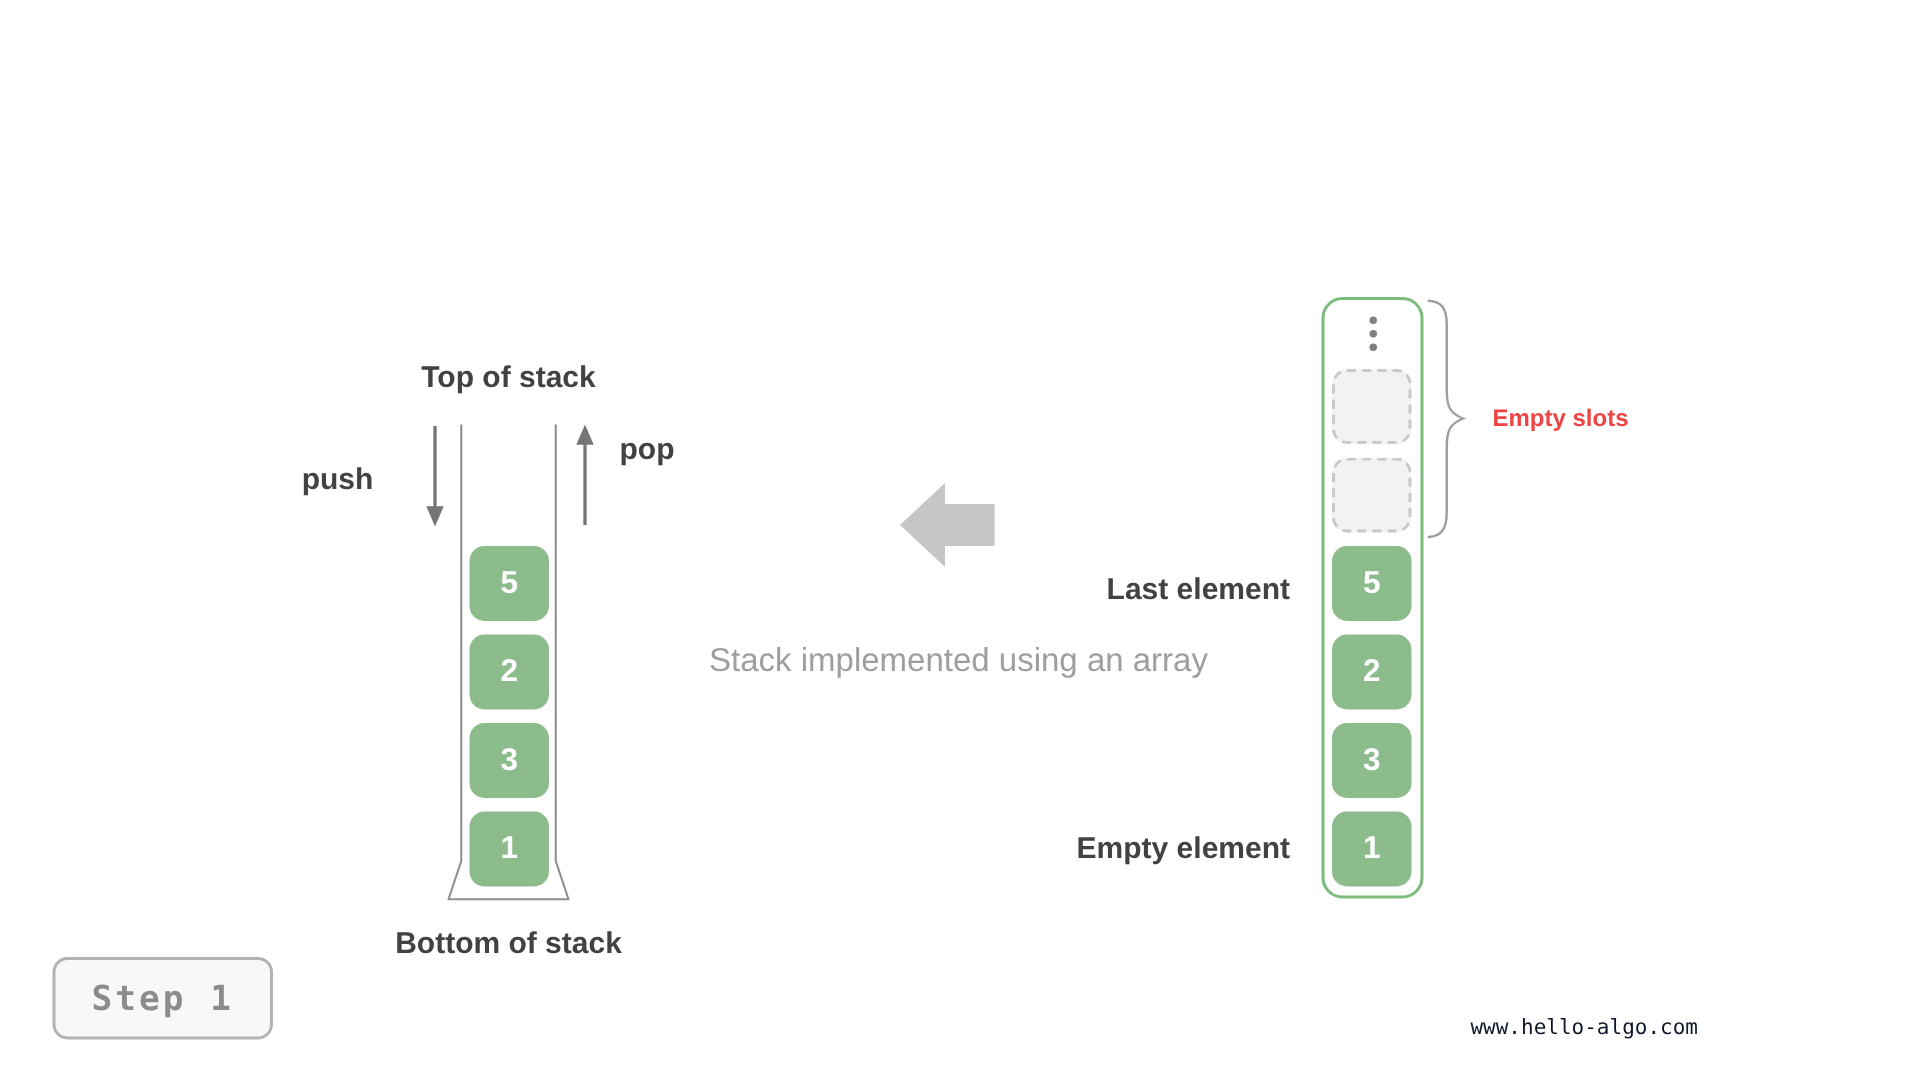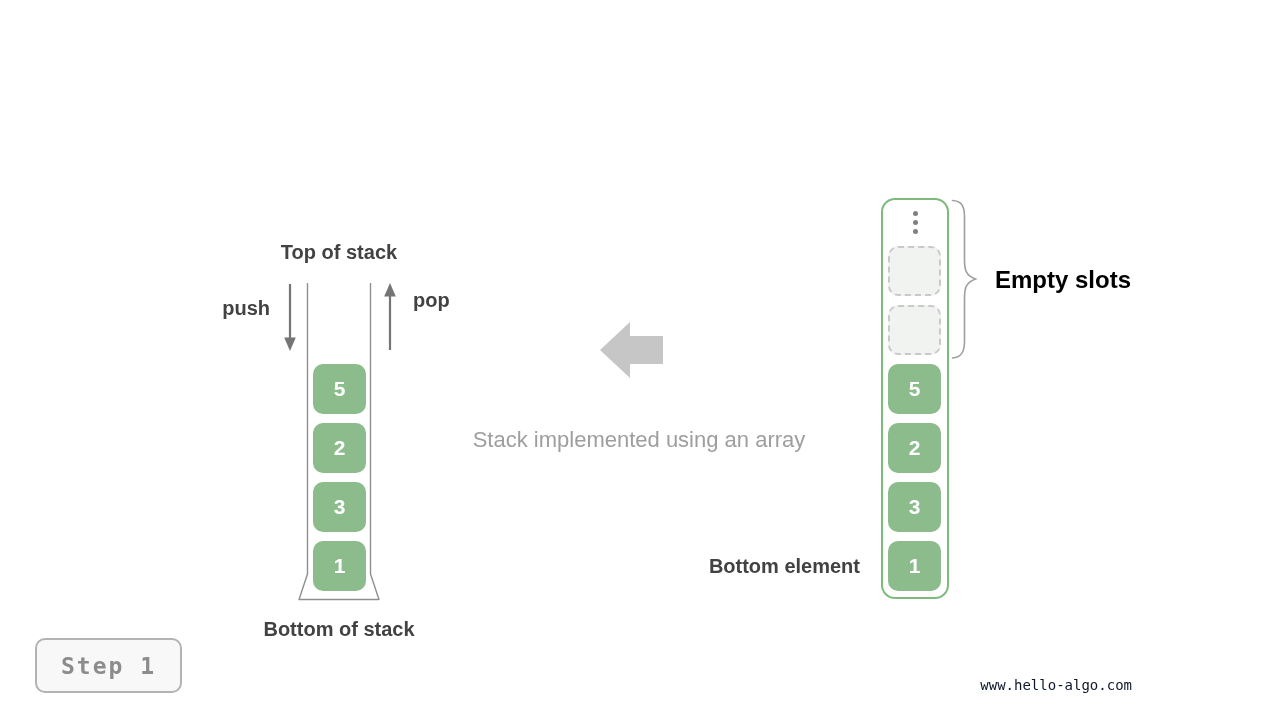--- a/index.html
+++ b/index.html
@@ -6,21 +6,21 @@
   #page {
     position:relative; width:1172px; height:720px;
     background:#ffffff; overflow:hidden;
     font-family:"Liberation Sans", sans-serif;
   }
   .abs { position:absolute; }
   .label-dark {
     color:#424242; font-weight:bold; font-size:20px; line-height:24px;
   }
   .label-gray {
-    color:#000000; font-weight:bold; font-size:24px; line-height:24px;
+    color:#ef4444; font-weight:bold; font-size:16px; line-height:24px;
   }
   .caption {
     color:#9e9e9e; font-weight:400; font-size:22px; line-height:26px;
     text-align:center;
   }
   .cell {
     position:absolute; width:53px; height:50px; border-radius:10px;
     background:#8cbc8c; color:#ffffff;
     display:flex; align-items:center; justify-content:center;
     font-size:21px; font-weight:600;
@@ -70,21 +70,21 @@
       <polygon points="390,283 384.2,296.5 395.8,296.5" fill="#757575"></polygon>
     </g>
 
     <polygon points="600,350 630,322 630,336 663,336 663,364 630,364 630,378" fill="#c6c6c6"></polygon>
 
     <path d="M952.5,200.5 C961,201 964.5,205.5 964.5,216.5 L964.5,260 C964.5,271 966.5,275.5 975.5,279 C966.5,282.5 964.5,287 964.5,298 L964.5,341.5 C964.5,352.5 961,357.5 952.5,358" fill="none" stroke="#9e9e9e" stroke-width="1.6" stroke-linecap="round"></path>
   </svg>
 
   <div class="abs label-dark" style="left:239px; top:240px; width:200px; text-align:center;">Top of stack</div>
 
-  <div class="abs label-dark" style="left:180px; top:296px; width:90px; text-align:right;">push</div>
+  <div class="abs label-dark" style="left:180px; top:308px; width:90px; text-align:center;">push</div>
 
   <div class="abs label-dark" style="left:413px; top:288px;">pop</div>
 
   <div class="cell" style="left:313px; top:364px;">5</div>
   <div class="cell" style="left:313px; top:423px;">2</div>
   <div class="cell" style="left:313px; top:482px;">3</div>
   <div class="cell" style="left:313px; top:541px;">1</div>
 
   <div class="abs label-dark" style="left:239px; top:617px; width:200px; text-align:center;">Bottom of stack</div>
 
@@ -99,20 +99,21 @@
   <div class="empty-slot" style="left:888px; top:246px;"></div>
   <div class="empty-slot" style="left:888px; top:305px;"></div>
 
   <div class="cell" style="left:888px; top:364px;">5</div>
   <div class="cell" style="left:888px; top:423px;">2</div>
   <div class="cell" style="left:888px; top:482px;">3</div>
   <div class="cell" style="left:888px; top:541px;">1</div>
 
   <div class="abs label-gray" style="left:995px; top:268px;">Empty slots</div>
 
+  <div class="abs label-dark" style="left:640px; top:381px; width:220px; text-align:right;">Last element</div>
 
-  <div class="abs label-dark" style="left:640px; top:554px; width:220px; text-align:right;">Bottom element</div>
+  <div class="abs label-dark" style="left:640px; top:554px; width:220px; text-align:right;">Empty element</div>
 
   <div id="step-badge">Step 1</div>
 
   <div id="watermark">www.hello-algo.com</div>
 
 </div>
 
 </body></html>

